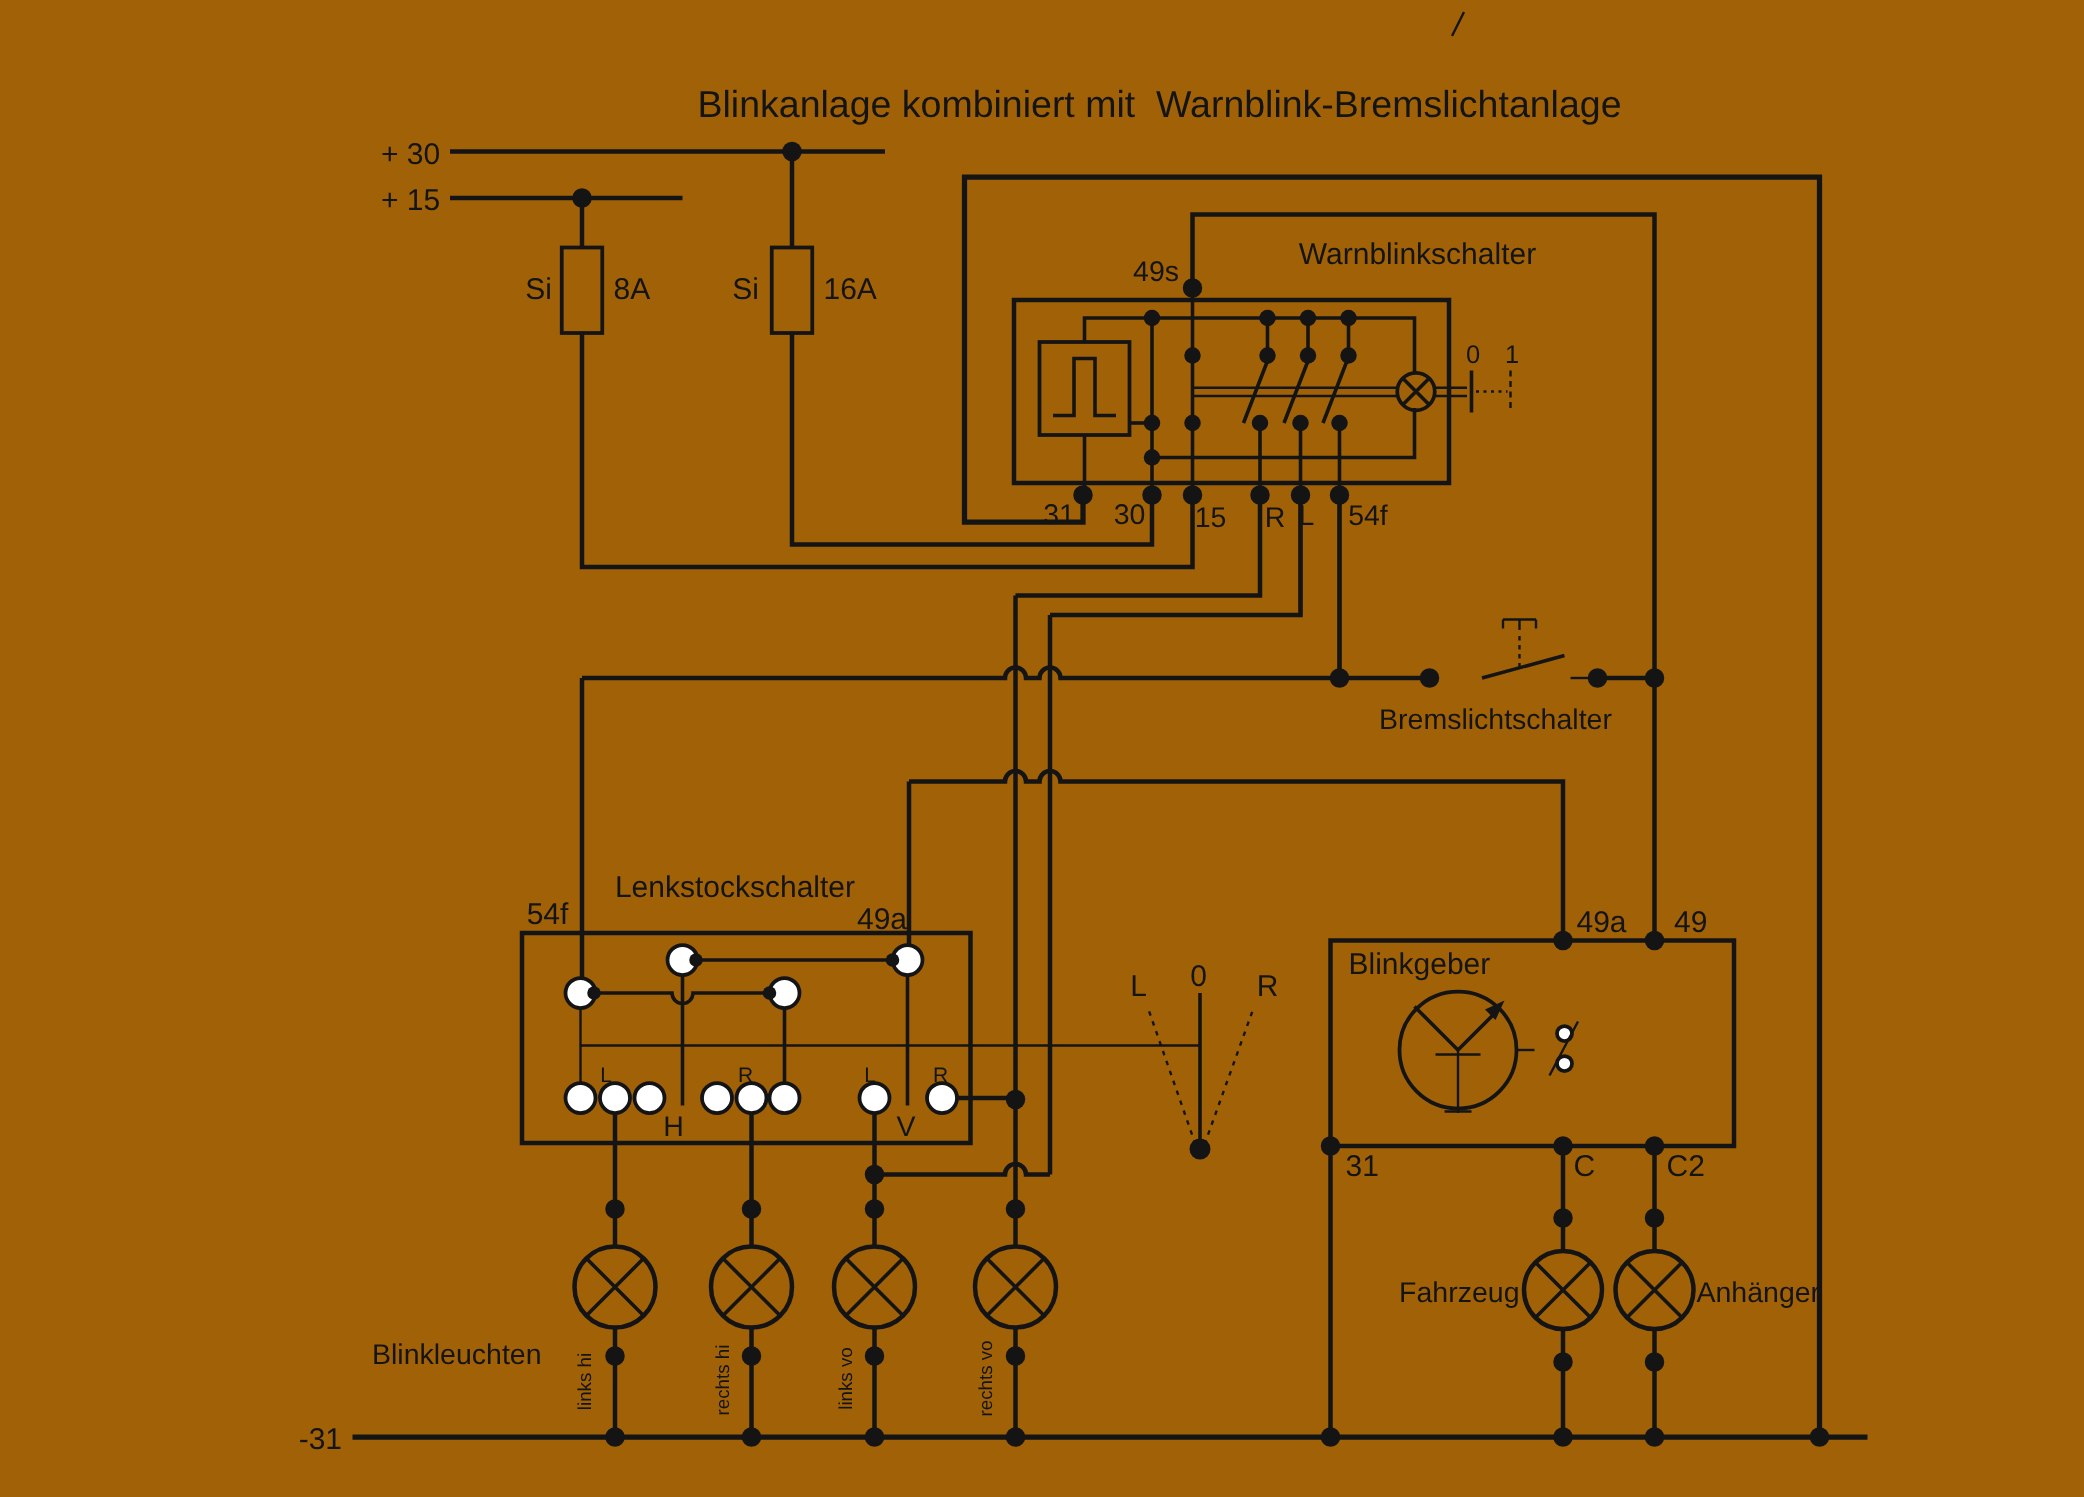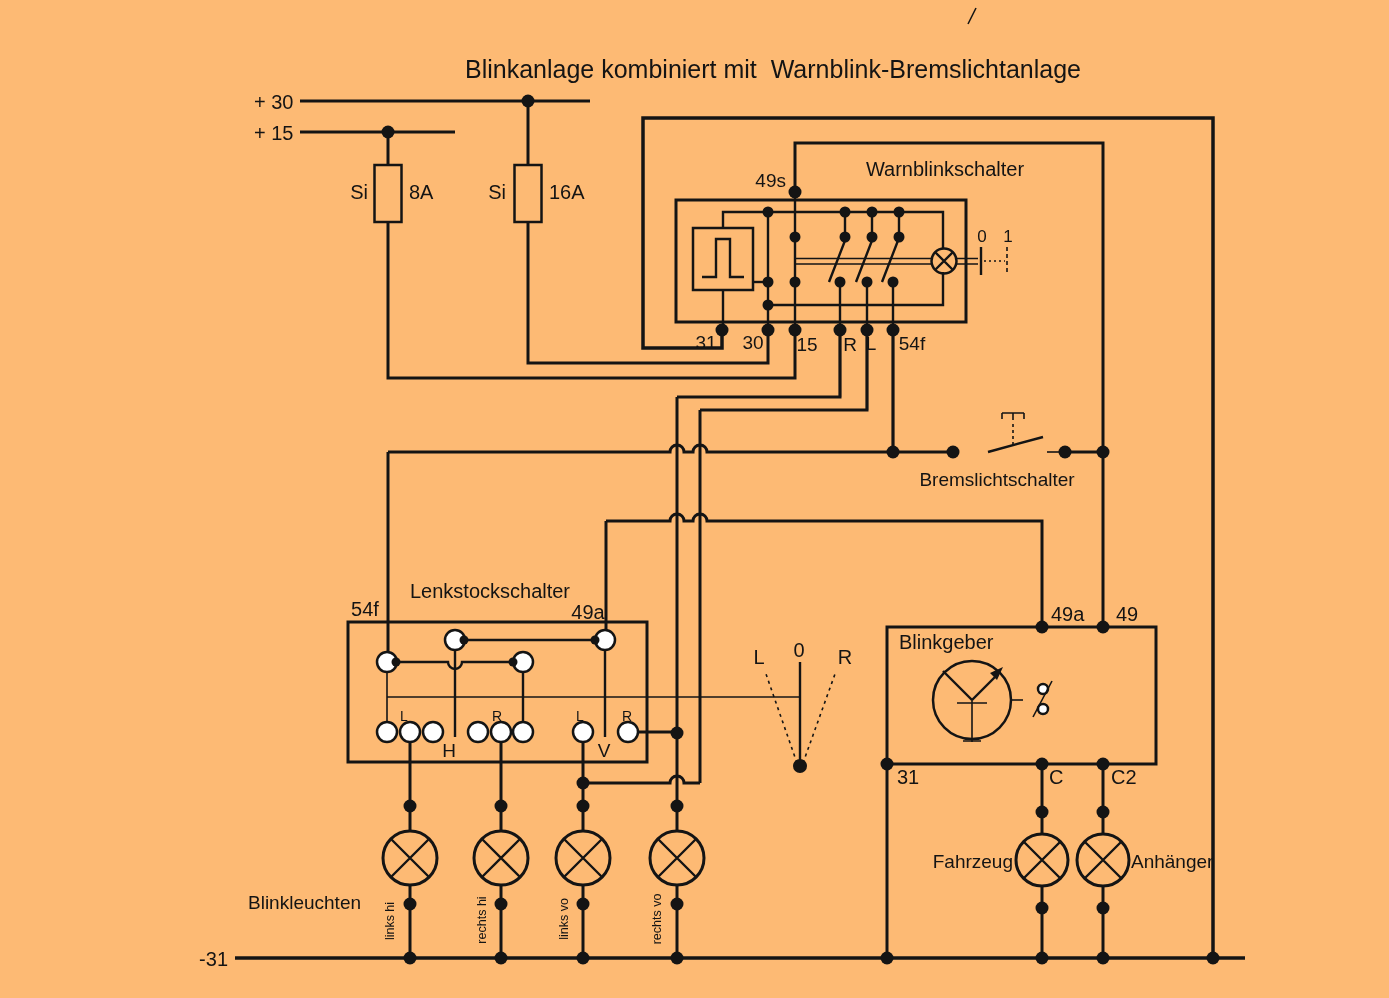--- a/index.html
+++ b/index.html
@@ -1,16 +1,16 @@
 <!DOCTYPE html>
 <html><head>
 <meta charset="utf-8">
 <style>
   html,body{margin:0;padding:0;background:#ffffff;}
-  .page{position:relative;width:1389px;height:998px;background:#fdba74;overflow:hidden;}
+  .page{position:relative;width:1389px;height:998px;background:#a16207;overflow:hidden;}
   svg{display:block;}
   svg text{font-family:"Liberation Sans","DejaVu Sans",sans-serif;fill:#141414;white-space:pre;}
   .t-title{font-size:25px;}
   .t-big{font-size:20px;}
   .t-med{font-size:19px;}
   .t-small{font-size:17px;}
   .t-tiny{font-size:14px;}
   .t-rot{font-size:12.5px;}
   .wire{stroke:#141414;stroke-width:3;fill:none;}
   .wire-heavy{stroke:#141414;stroke-width:3.5;fill:none;}

